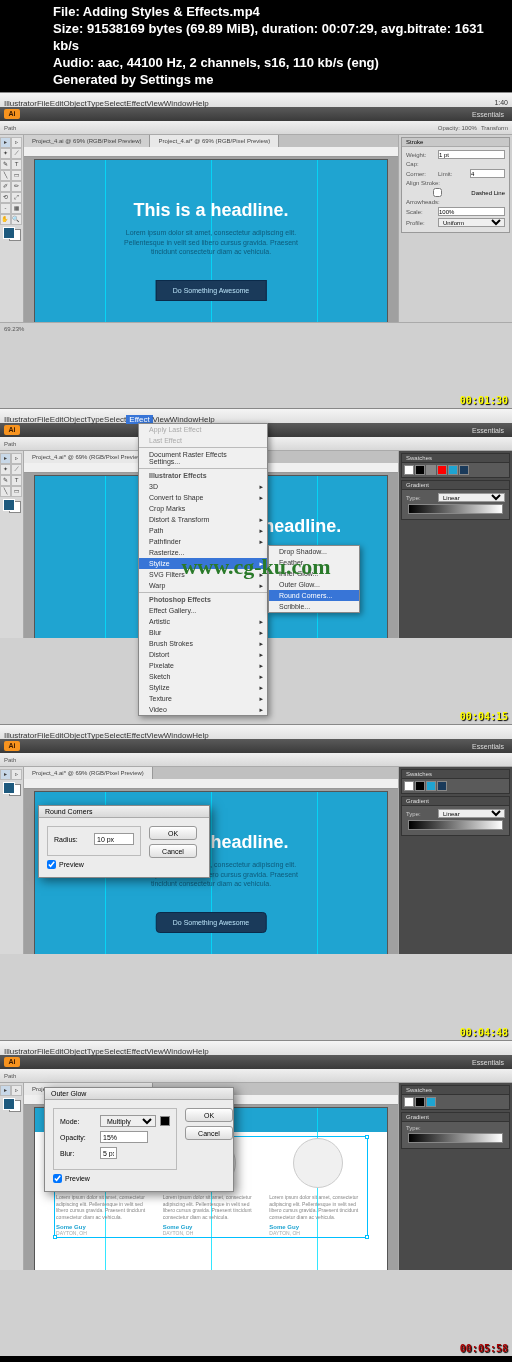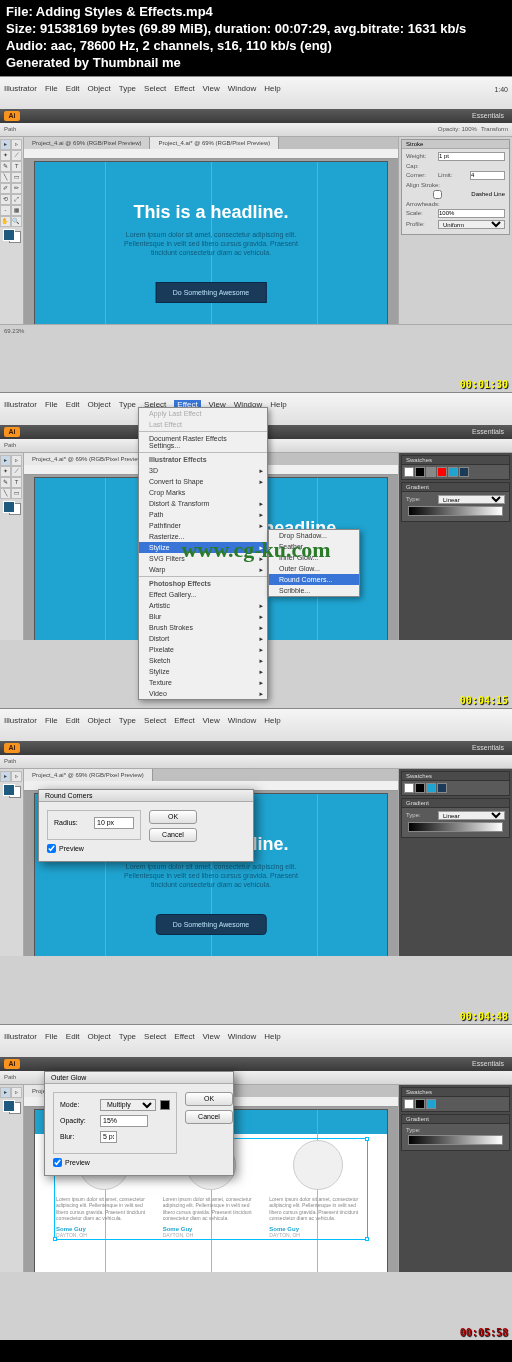--- a/index.html
+++ b/index.html
@@ -1,23 +1,23 @@
 <!DOCTYPE html>
 <html><head>
 <meta charset="utf-8">
 <style>
   * { margin: 0; padding: 0; box-sizing: border-box; }
   body { font-family: Arial, sans-serif; font-size: 9px; background: #000; width: 512px; }
   
-  .header-info { background: #000; color: #fff; padding: 4px 6px; font-family: 'Arial Black', Arial, sans-serif; font-size: 13px; line-height: 1.3; font-weight: bold; }
+  .header-info { background: #000; color: #fff; padding: 4px 6px; font-family: 'Arial Black', Arial, sans-serif; font-size: 13px; line-height: 1.3; font-weight: bold; margin-left: 47px; }
   .header-info .line { display: block; }
   
   .frame { position: relative; width: 512px; height: 316px; background: #d0d0d0; border-top: 1px solid #888; }
   
-  .mac-menubar { height: 14px; background: linear-gradient(#f5f5f5,#e0e0e0); display: flex; align-items: flex-end; padding: 16px 4px; font-size: 8px; color: #333; gap: 8px; }
+  .mac-menubar { height: 14px; background: linear-gradient(#f5f5f5,#e0e0e0); display: flex; align-items: flex-start; padding: 6px 4px; font-size: 8px; color: #333; }
   .mac-menubar .right { margin-left: auto; display: flex; gap: 6px; font-size: 7px; }
   
   .ai-toolbar { height: 14px; background: linear-gradient(#5a5a5a,#3a3a3a); display: flex; align-items: center; padding: 0 4px; gap: 3px; }
   .ai-toolbar .ai-logo { width: 16px; height: 10px; background: #f7931e; color: #3a1a00; font-size: 7px; font-weight: bold; text-align: center; line-height: 10px; border-radius: 2px; }
   .ai-toolbar .ess { margin-left: auto; color: #ddd; font-size: 7px; padding-right: 4px; }
   
   .ctrl-bar { height: 14px; background: linear-gradient(#f0f0f0,#d8d8d8); border-bottom: 1px solid #aaa; display: flex; align-items: center; padding: 0 4px; font-size: 6px; color: #555; gap: 4px; }
   
   .workspace { display: flex; height: 187px; }
   
@@ -94,22 +94,22 @@
   .selbox { position: absolute; border: 1px solid #00bfff; }
   .selbox .h { position: absolute; width: 4px; height: 4px; background: #fff; border: 1px solid #00bfff; }
   .selbox .h.tl{top:-2px;left:-2px}.selbox .h.tr{top:-2px;right:-2px}.selbox .h.bl{bottom:-2px;left:-2px}.selbox .h.br{bottom:-2px;right:-2px}
 </style>
 </head>
 <body>
 
 <div class="header-info">
   <span class="line">File: Adding Styles &amp; Effects.mp4</span>
   <span class="line">Size: 91538169 bytes (69.89 MiB), duration: 00:07:29, avg.bitrate: 1631 kb/s</span>
-  <span class="line">Audio: aac, 78600 Hz, 2 channels, s16, 110 kb/s (eng)</span>
-  <span class="line">Generated by Thumbnail me</span>
+  <span class="line">Audio: aac, 44100 Hz, 2 channels, s16, 110 kb/s (eng)</span>
+  <span class="line">Generated by Settings me</span>
 </div>
 
 <div class="frame">
   <div class="mac-menubar">
     <span>Illustrator</span>
     <span>File</span>
     <span>Edit</span>
     <span>Object</span>
     <span>Type</span>
     <span>Select</span>
@@ -412,21 +412,21 @@
             <div class="panel-row">
               <label>Type:</label>
               <select><option>Linear</option></select>
             </div>
             <div class="grad-bar"></div>
           </div>
       </div>
     </div>
   </div>
 
-  <div class="dialog" style="top:80px;left:38px;width:216px">
+  <div class="dialog" style="top:80px;left:38px;width:172px">
     <div class="dialog-title">Round Corners</div>
     <div class="dialog-body">
       <div>
         <div class="dialog-inner">
           <div class="dialog-row">
               <label>Radius:</label>
               <input style="width: 40px;" value="10 px">
             </div>
         </div>
         <div class="chk">

